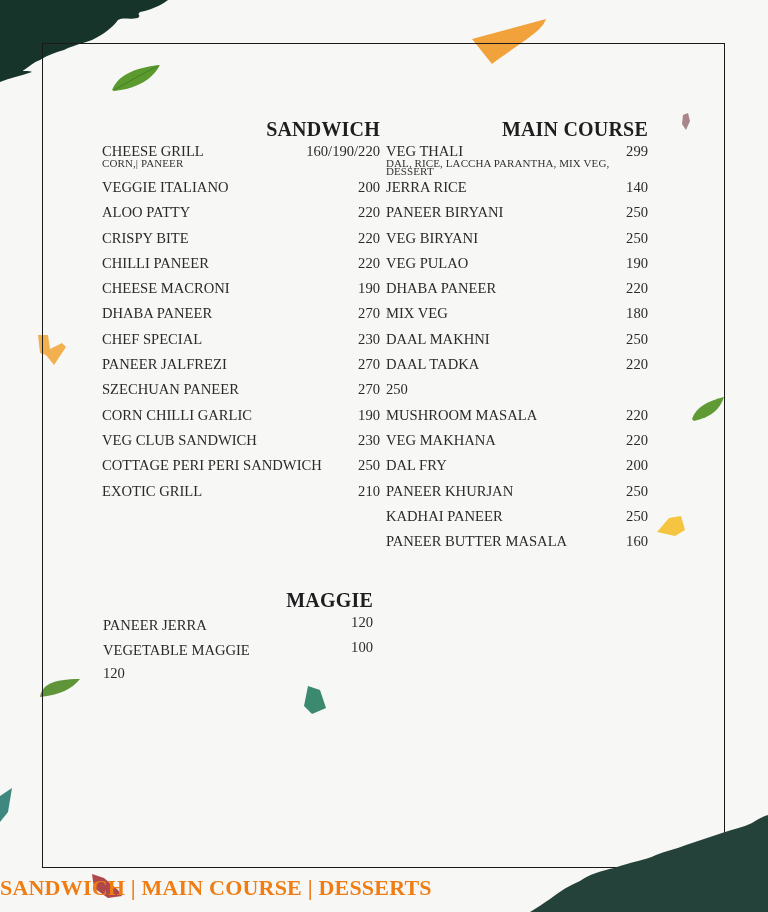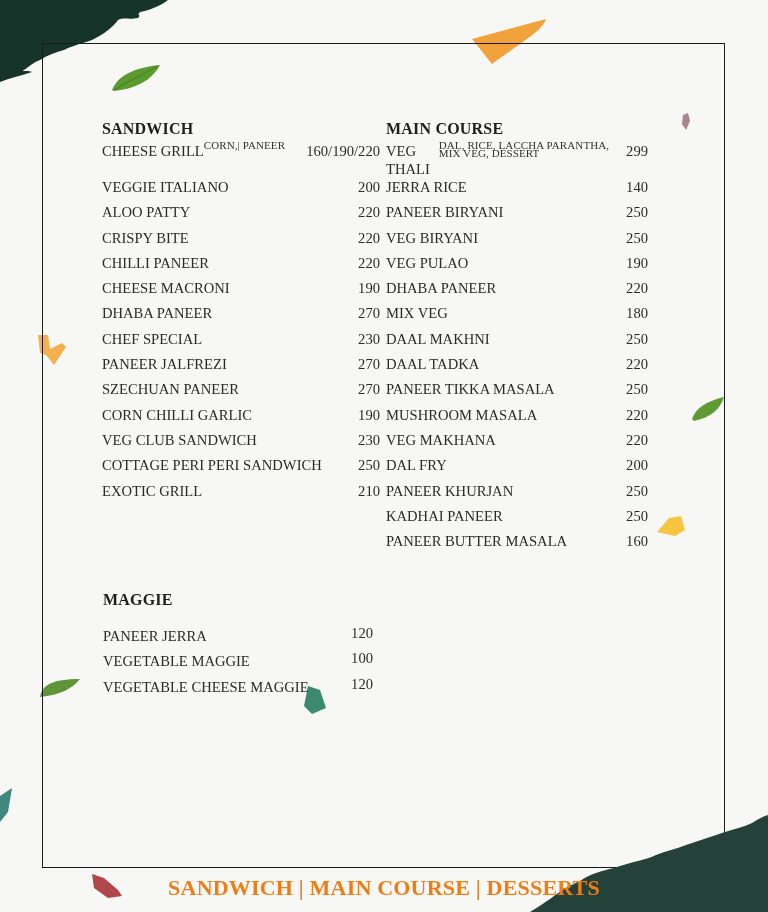--- a/index.html
+++ b/index.html
@@ -8,39 +8,39 @@
       background:#f7f7f6;
       font-family:"Liberation Serif", "DejaVu Serif", serif;
       color:#222;
     }
     .frame {
       position:absolute; left:42px; top:43px; width:683px; height:825px;
       border:1.3px solid #1a1a1a; box-sizing:border-box;
     }
     .section { position:absolute; }
     .section h2 {
-      margin:0; font-size:16px; font-weight:bold; color:#1e1e1e; letter-spacing:0.2px;
-      height:26px; line-height:26px;
+      margin:0; font-size:20px; font-weight:bold; color:#1e1e1e; letter-spacing:0.2px;
+      height:26px; line-height:26px;text-align:right;
     }
     .row {
       display:flex; justify-content:space-between; align-items:flex-start;
       height:25.3px; font-size:14.6px; line-height:18px; color:#2a2a2a;
     }
-    .row .name-wrap { display:flex; flex-direction:row; }
+    .row .name-wrap { display:flex; flex-direction:column; }
     .row .sub { font-size:11px; line-height:8px; color:#333; letter-spacing:0.1px; margin-top:-1px; }
     .row.first { height:36px; }
     .price { white-space:nowrap; }
     #sec-sandwich { left:102px; top:116px; width:278px; }
     #sec-main { left:386px; top:116px; width:262px; }
     #sec-maggie { left:103px; top:587px; width:270px; }
-    #sec-maggie h2 { margin-bottom:14px; }
+    #sec-maggie h2 { margin-bottom:3px; }
     #sec-maggie .row { height:25.3px; }
     #sec-maggie .price { position:relative; top:-3px; }
     .footer {
-      position:absolute; left:0; width:768px; top:875px; text-align:center;
+      position:absolute; left:0; width:768px; top:875px; text-align:left;
       font-size:22px; font-weight:bold; color:#ef7d14; letter-spacing:0.2px;
       z-index:3;
     }
     .deco { position:absolute; }
   </style>
 </head>
 <body>
 
 <svg class="deco" style="left:0;top:0;" width="175" height="90" viewBox="0 0 175 90">
   <path d="M0,0 L168,0 C160,6 150,10 140,12 C136,16 142,14 138,18 C128,20 124,17 118,20 C112,28 104,34 92,40 C80,44 72,46 64,50 C56,52 48,55 40,60 C34,62 30,66 24,70 C20,72 30,70 32,72 C20,76 10,78 0,82 Z" fill="#17342a"></path>
@@ -182,21 +182,20 @@
     </div>
   <div class="row">
       <span>DAAL MAKHNI</span>
       <span class="price">250</span>
     </div>
   <div class="row">
       <span>DAAL TADKA</span>
       <span class="price">220</span>
     </div>
   <div class="row">
-      <span>PANEER TIKKA MASALA</span>
       <span class="price">250</span>
     </div>
   <div class="row">
       <span>MUSHROOM MASALA</span>
       <span class="price">220</span>
     </div>
   <div class="row">
       <span>VEG MAKHANA</span>
       <span class="price">220</span>
     </div>
@@ -222,18 +221,17 @@
   <h2>MAGGIE</h2>
   <div class="row">
       <span>PANEER JERRA</span>
       <span class="price">120</span>
     </div>
   <div class="row">
       <span>VEGETABLE MAGGIE</span>
       <span class="price">100</span>
     </div>
   <div class="row">
-      <span>VEGETABLE CHEESE MAGGIE</span>
       <span class="price">120</span>
     </div>
 </div>
 
 <div class="footer">SANDWICH | MAIN COURSE | DESSERTS</div>
 
 </body></html>

